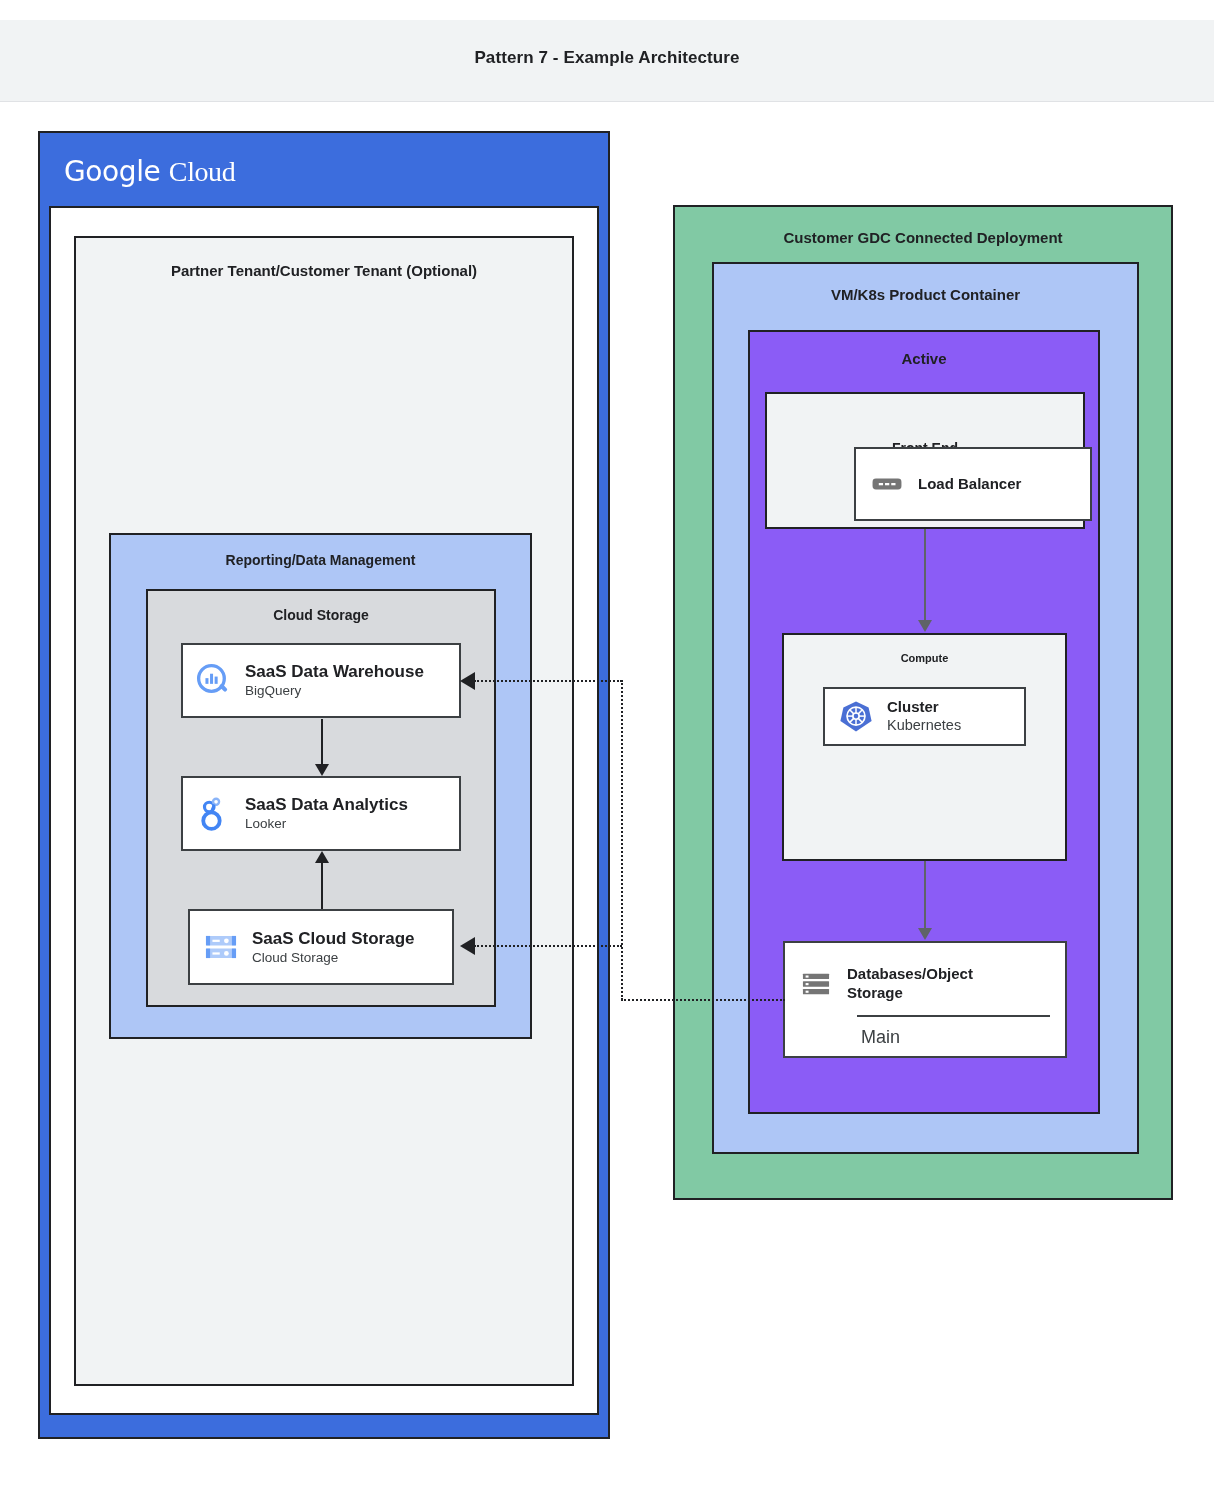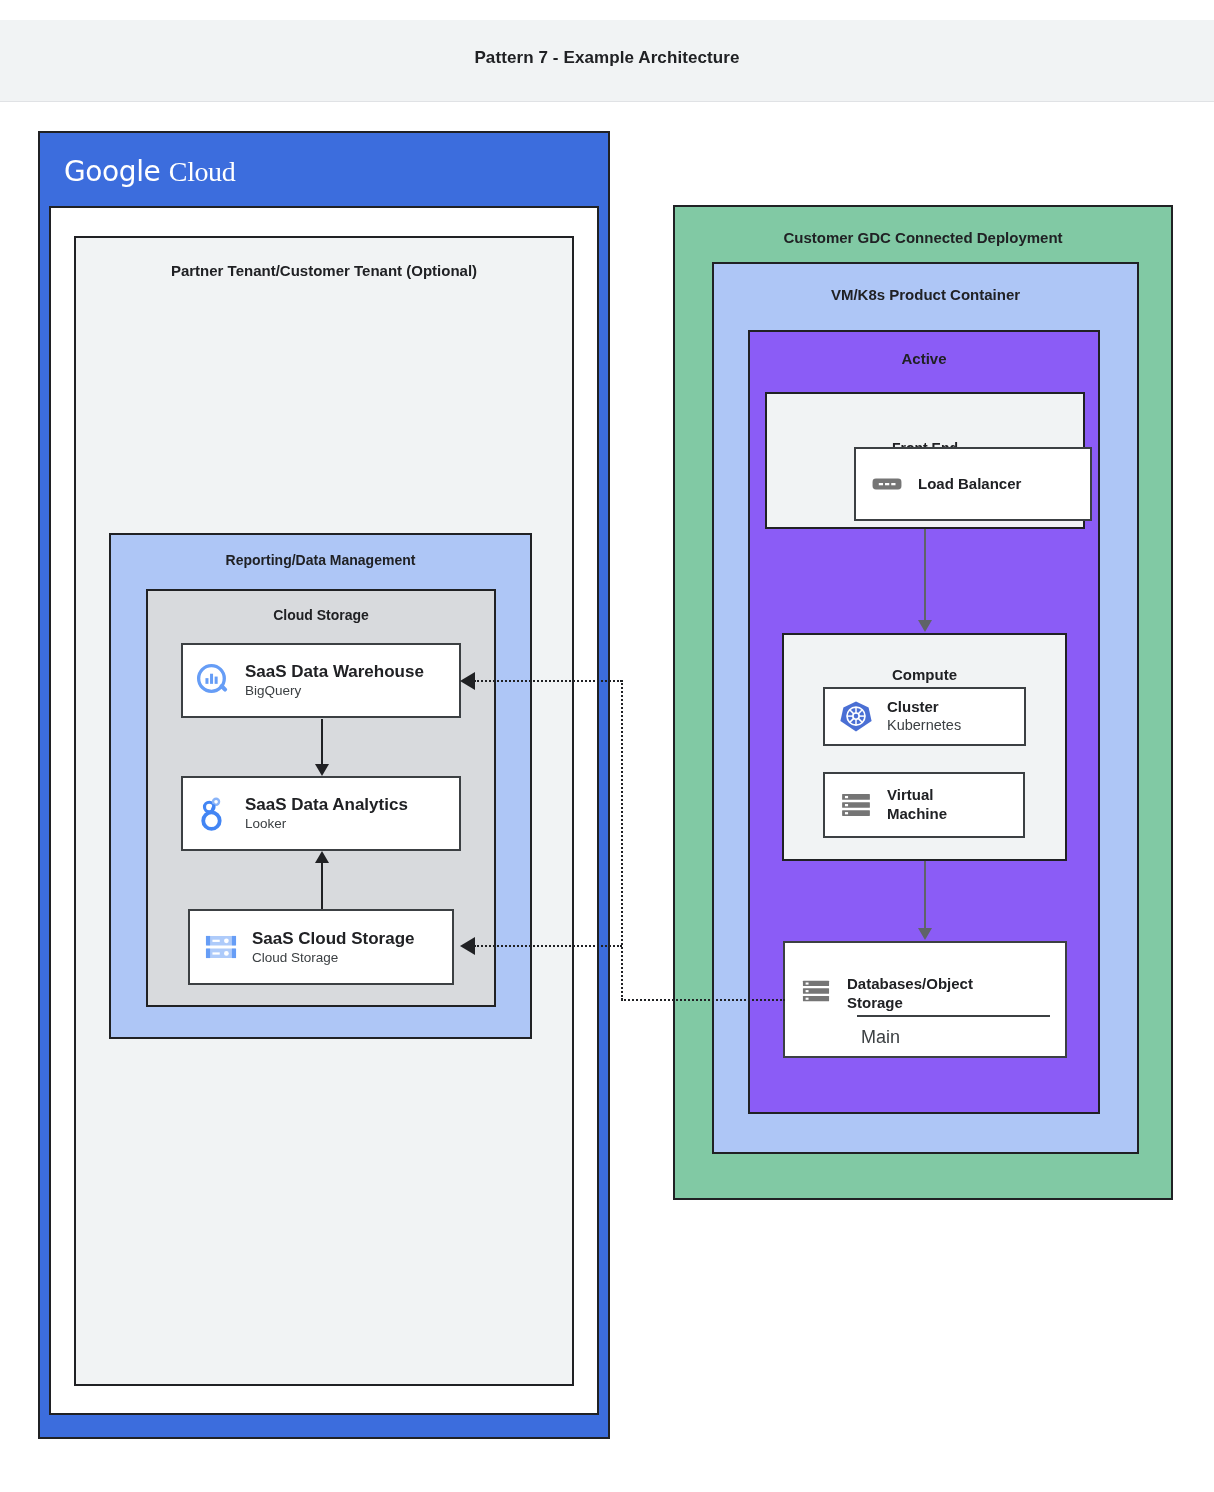--- a/index.html
+++ b/index.html
@@ -87,25 +87,25 @@
   #gdc { left: 673px; top: 205px; width: 500px; height: 995px; background: #81c9a4; }
   #gdc-lbl { top: 22px; font-size: 15px; }
   #vmk8s { left: 712px; top: 262px; width: 427px; height: 892px; background: #aec6f6; }
   #vmk8s-lbl { top: 22px; font-size: 15px; }
   #active { left: 748px; top: 330px; width: 352px; height: 784px; background: #8b5cf6; }
   #active-lbl { top: 18px; font-size: 15px; }
   #frontend { left: 765px; top: 392px; width: 320px; height: 137px; background: #f1f3f4; }
   #frontend-lbl { top: 17px; font-size: 14px; margin-top: 29px; }
   #c-lb { left: 806px; top: 447px; width: 238px; height: 74px; margin-left: 48px; }
   #compute { left: 782px; top: 633px; width: 285px; height: 228px; background: #f1f3f4; }
-  #compute-lbl { top: 31px; font-size: 15px; }
+  #compute-lbl { top: 17px; font-size: 11px; }
   #c-k8s { left: 823px; top: 687px; width: 203px; height: 59px; }
   #c-vm { left: 823px; top: 772px; width: 202px; height: 66px; }
   #c-db { left: 783px; top: 941px; width: 284px; height: 117px; background:#fff; display:block; }
-  #c-db .row { display: flex; align-items: flex-start; padding-top: 32px; }
+  #c-db .row { display: flex; align-items: center; padding-top: 22px; }
   #c-db .divider {
     position: absolute; left: 72px; top: 72px; width: 193px; height: 0;
     border-top: 2px solid #3c4043;
   }
   #c-db .sub {
     position: absolute; left: 76px; top: 84px;
     font-size: 18px; color: #3c4043;
   }
   
   .v-arrow { position: absolute; }
@@ -277,36 +277,20 @@
           <path d="M10.5 12.9 L7.8 15.6"></path>
         </g>
       </svg>
     </div>
     <div class="txt">
       <div class="t1" style="font-size:15px;">Cluster</div>
       <div class="t2" style="font-size:14.5px;">Kubernetes</div>
     </div>
   </div>
 
-  <div id="c-vm" class="card">
-    <div class="ico">
-      <svg class="svgi" width="34" height="34" viewBox="0 0 24 24" aria-hidden="true">
-        <rect x="2.2" y="4.3" width="19.6" height="4.0" rx="0.4" fill="#757575"></rect>
-        <rect x="4.2" y="5.6" width="2.2" height="1.6" fill="#ffffff"></rect>
-        <rect x="2.2" y="10.0" width="19.6" height="4.0" rx="0.4" fill="#757575"></rect>
-        <rect x="4.2" y="11.3" width="2.2" height="1.6" fill="#ffffff"></rect>
-        <rect x="2.2" y="15.7" width="19.6" height="4.0" rx="0.4" fill="#757575"></rect>
-        <rect x="4.2" y="17.0" width="2.2" height="1.6" fill="#ffffff"></rect>
-      </svg>
-    </div>
-    <div class="txt">
-      <div class="t1" style="font-size:15px;">Virtual</div>
-      <div class="t1" style="font-size:15px;">Machine</div>
-    </div>
-  </div>
 
   <div class="v-arrow down" style="left:924px; top:861px; height:80px;">
     <div class="stem" style="height:68px;"></div>
     <div class="head" style="top:67px;"></div>
   </div>
 
   <div id="c-db" class="card">
     <div class="row">
       <div class="ico">
         <svg class="svgi" width="32" height="32" viewBox="0 0 24 24" aria-hidden="true">

